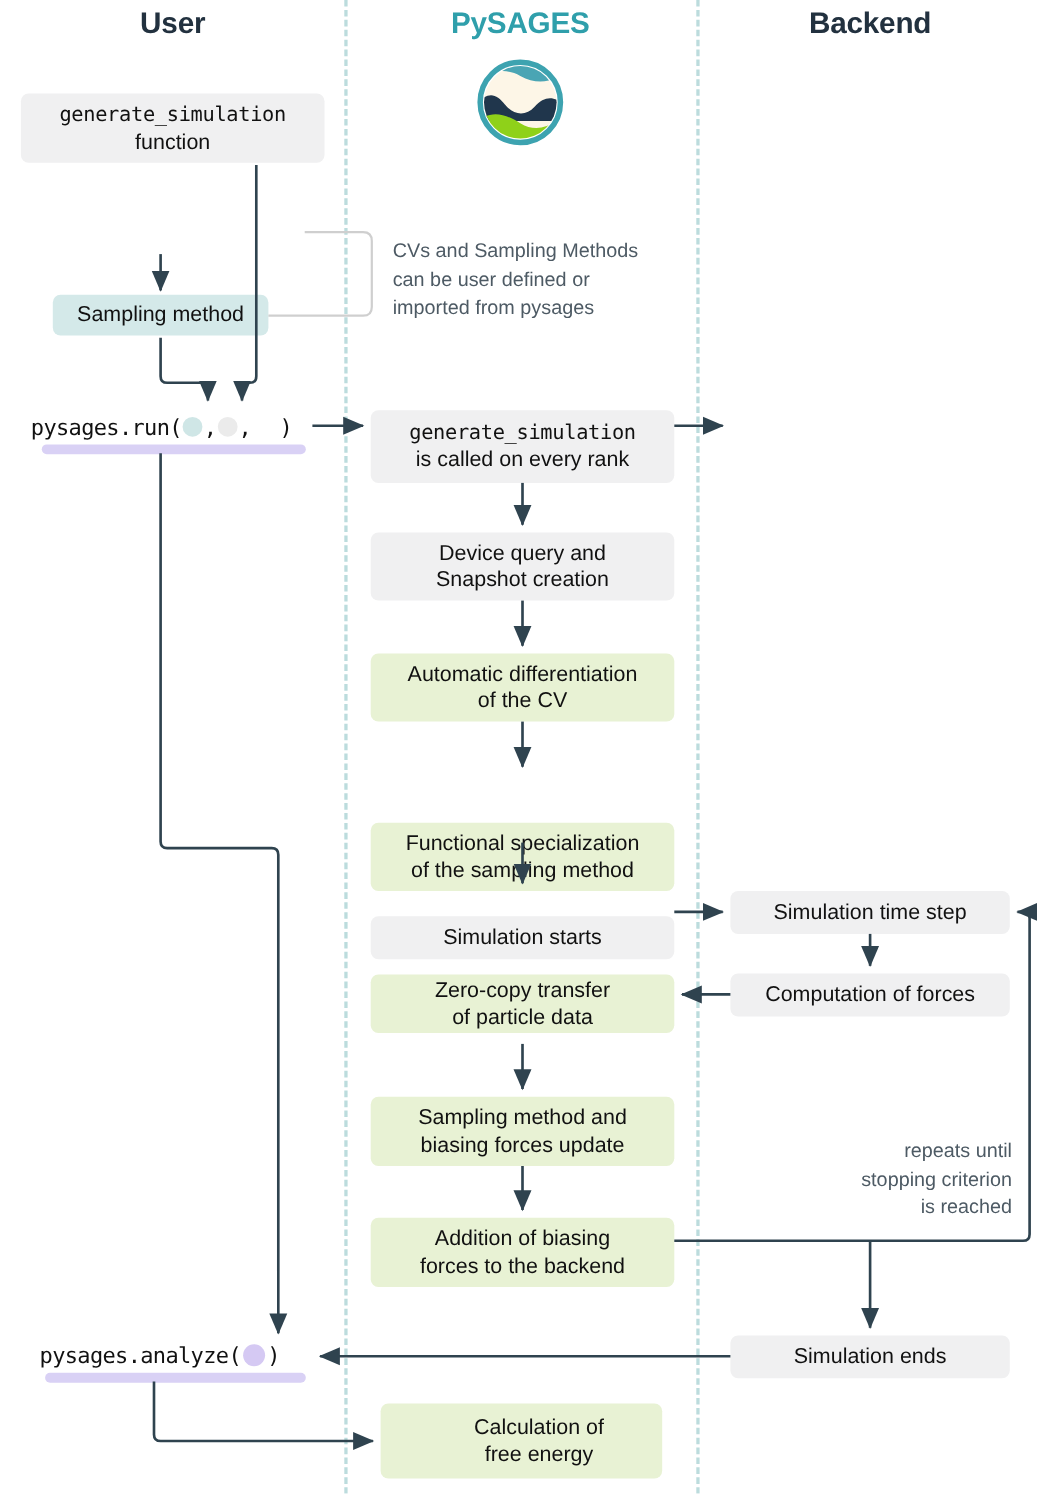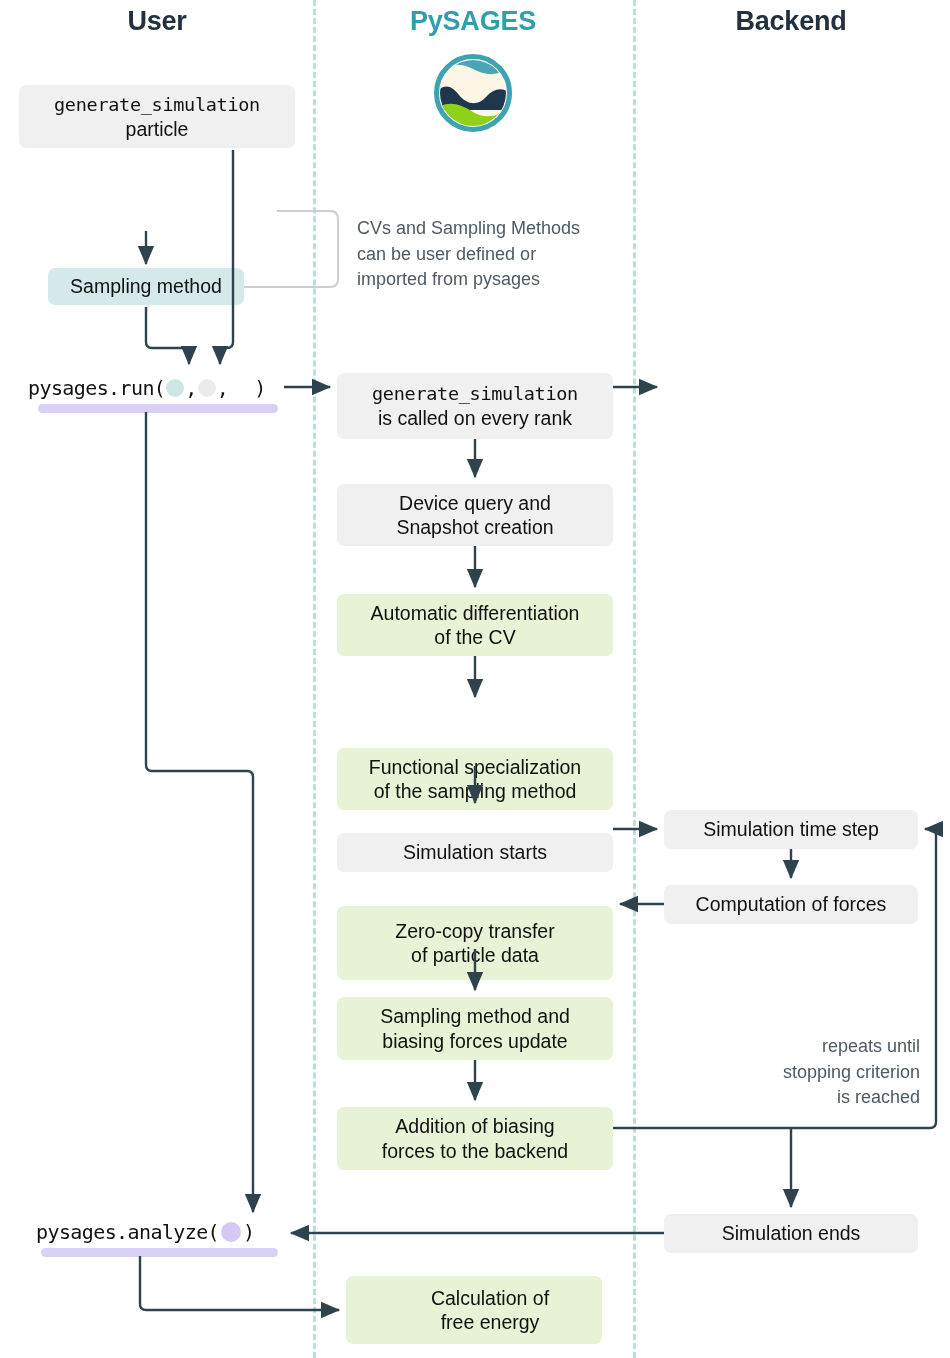--- a/index.html
+++ b/index.html
@@ -139,21 +139,21 @@
         <path d="M4 23 C14 11, 28 10, 41 17 C54 24, 66 24, 78 16 L78 6 L4 6 Z" fill="#4aa5b4"></path>
         <path d="M4 40 C13 31, 20 34, 27 43 C35 53, 46 54, 54 45 C62 36, 70 35, 78 41 L78 58 L4 58 Z" fill="#20364c"></path>
         <path d="M4 57 C16 48, 28 52, 41 60 C54 68, 66 64, 78 56 L78 78 L4 78 Z" fill="#8fd119"></path>
       </g>
     </svg>
   </div>
 
   <div class="box grey" style="left:19px; top:85px; width:276px; height:63px;">
     <div>
       <span class="mono">generate_simulation</span>
-      <span class="l2">particle</span>
+      <span class="l2">function</span>
     </div>
   </div>
 
 
   <div class="box teal" style="left:48px; top:268px; width:196px; height:37px;">
     <span>Sampling method</span>
   </div>
 
   <div class="note" style="left:357px; top:205px; width:265px;margin-top:11px;">
     <div>CVs and Sampling Methods</div>
@@ -204,21 +204,21 @@
     <div>
       <span class="l2">Functional specialization</span>
       <span class="l2">of the sampling method</span>
     </div>
   </div>
 
   <div class="box grey" style="left:337px; top:810px; width:276px; height:39px;margin-top:23px;">
     <span>Simulation starts</span>
   </div>
 
-  <div class="box green" style="left:337px; top:886px; width:276px; height:74px;margin-top:20px;">
+  <div class="box green" style="left:337px; top:886px; width:276px; height:53px;">
     <div>
       <span class="l2">Zero-copy transfer</span>
       <span class="l2">of particle data</span>
     </div>
   </div>
 
   <div class="box green" style="left:337px; top:997px; width:276px; height:63px;">
     <div>
       <span class="l2">Sampling method and</span>
       <span class="l2">biasing forces update</span>

